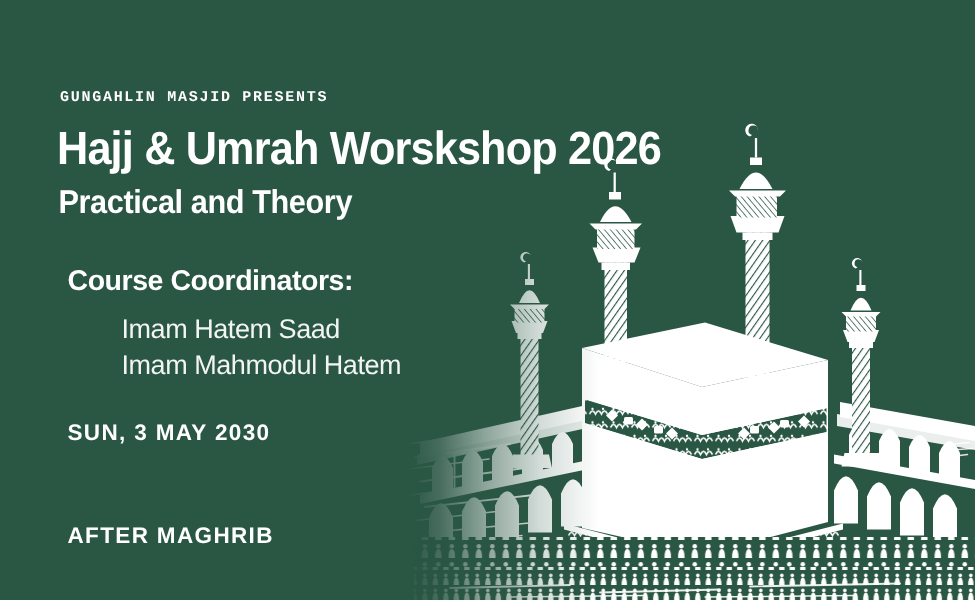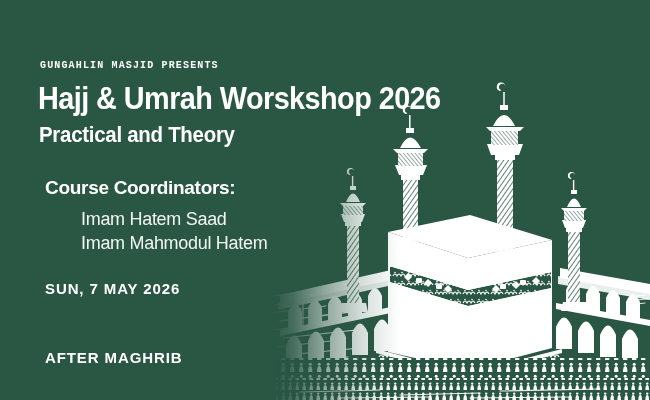--- a/index.html
+++ b/index.html
@@ -356,18 +356,18 @@
     <div class="title">Hajj &amp; Umrah Worskshop 2026</div>
 
     <div class="subtitle">Practical and Theory</div>
 
     <div class="coord-heading">Course Coordinators:</div>
 
     <div class="coord-name coord-name-1">Imam Hatem Saad</div>
 
     <div class="coord-name coord-name-2">Imam Mahmodul Hatem</div>
 
-    <div class="datetime datetime-1">SUN, 7 MAY 2026</div>
+    <div class="datetime datetime-1">SUN, 3 MAY 2030</div>
 
     <div class="datetime datetime-2">AFTER MAGHRIB</div>
 
   </div>
 </div>
 
 </body></html>

